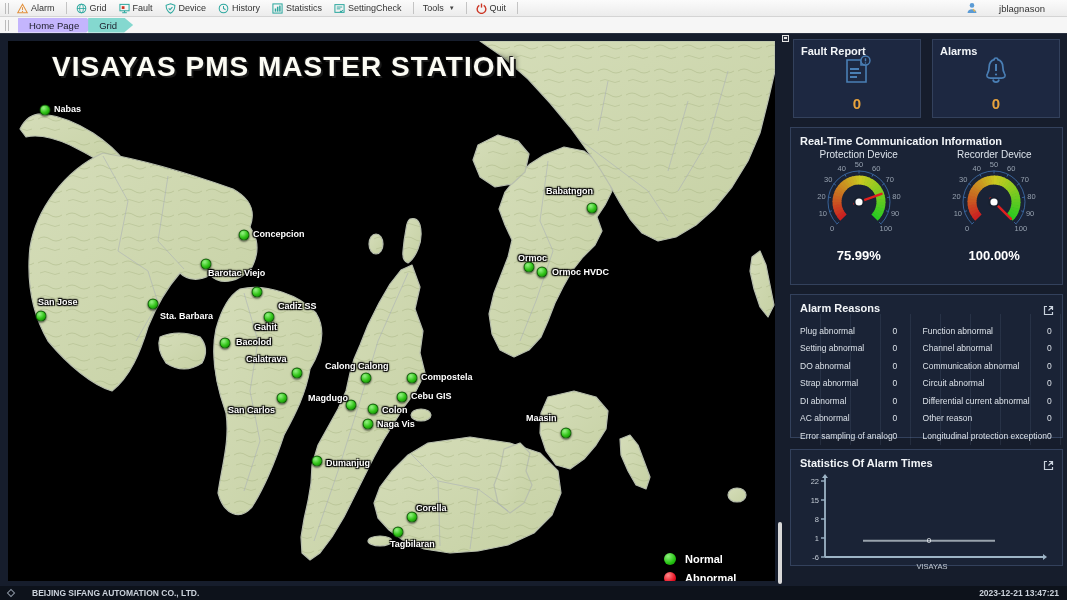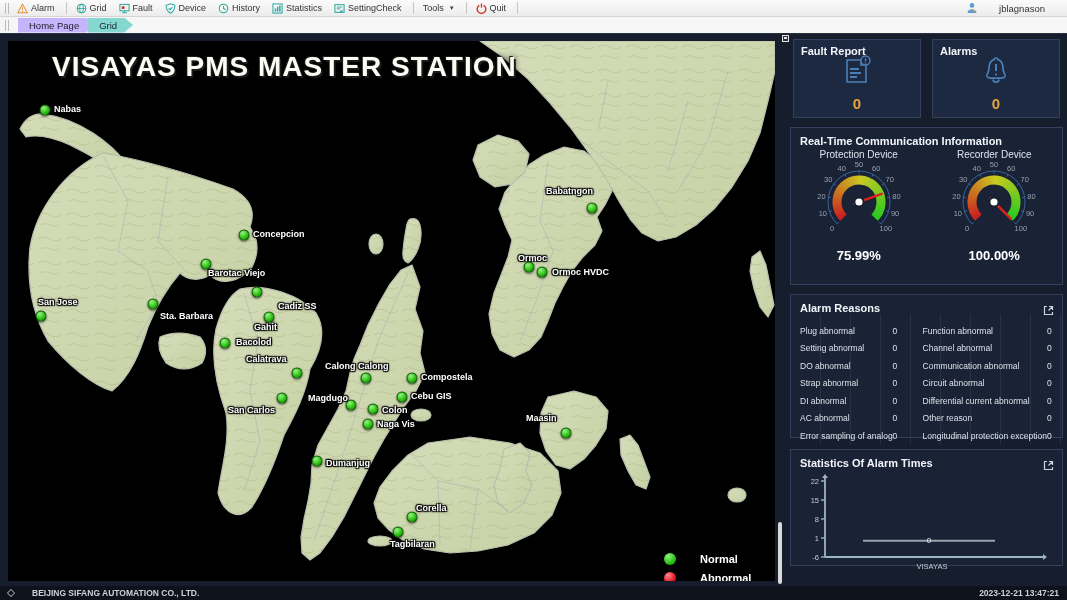--- a/index.html
+++ b/index.html
@@ -36,21 +36,21 @@
   .map-title { position:absolute; left:44px; top:10px; font-size:28px; font-weight:bold; letter-spacing:1px;
     color:#fcfcf4; text-shadow:2px 2px 0 #1a1a1a, -1px -1px 0 #1a1a1a, 0 0 6px #000; white-space:nowrap; }
 
   .station { position:absolute; width:11px; height:11px; border-radius:50%; transform:translate(-50%,-50%);
     background:radial-gradient(circle at 35% 28%, #9bf58a, #2ec214 55%, #128405 95%);
     border:1px solid rgba(6,60,2,.75); box-shadow:0 1px 2px rgba(0,0,0,.7); cursor:pointer; }
   .st-label { position:absolute; font-size:9px; font-weight:bold; color:#fff; white-space:nowrap;
     text-shadow:1px 1px 1px #000, -1px -1px 1px #000, 1px -1px 1px #000, -1px 1px 1px #000, 0 0 3px #000; }
 
   .legend { position:absolute; left:656px; top:512px; }
-  .legend-row { display:flex; align-items:center; gap:24px; margin-bottom:7px; }
+  .legend-row { display:flex; align-items:center; gap:9px; margin-bottom:7px; }
   .legend-dot { width:12px; height:12px; border-radius:50%; }
   .legend-dot.green { background:radial-gradient(circle at 35% 28%, #8ef07d, #25c312 60%, #0f8004); }
   .legend-dot.red { background:radial-gradient(circle at 35% 28%, #ff8a8a, #e81123 60%, #8f0210); }
   .legend-label { font-size:11px; font-weight:bold; color:#fff; text-shadow:1px 1px 1px #000; }
 
   .vscroll { position:absolute; left:778px; top:488px; width:4px; height:62px; background:#d9d9d9; border-radius:2px; }
   .panel-collapse { position:absolute; left:782px; top:1px; width:7px; height:7px; border:1px solid #e5e5e5;
     background:#2a3140; }
   .panel-collapse:after { content:""; display:block; width:3px; height:2px; margin:1px auto 0; background:#e5e5e5; }
 

